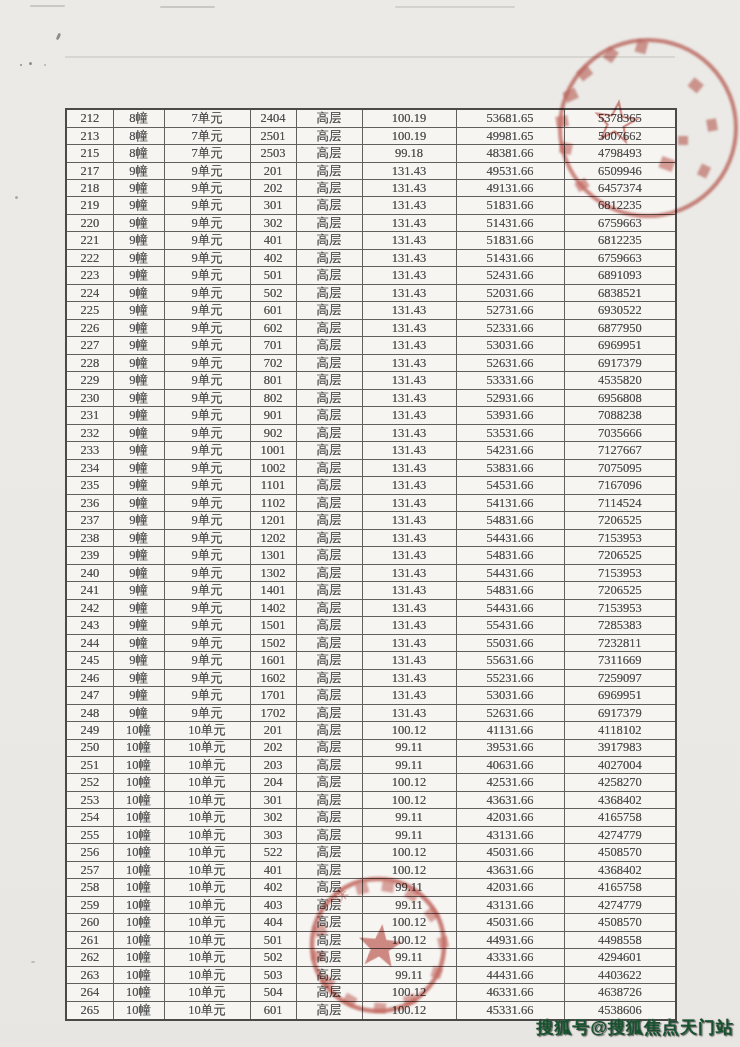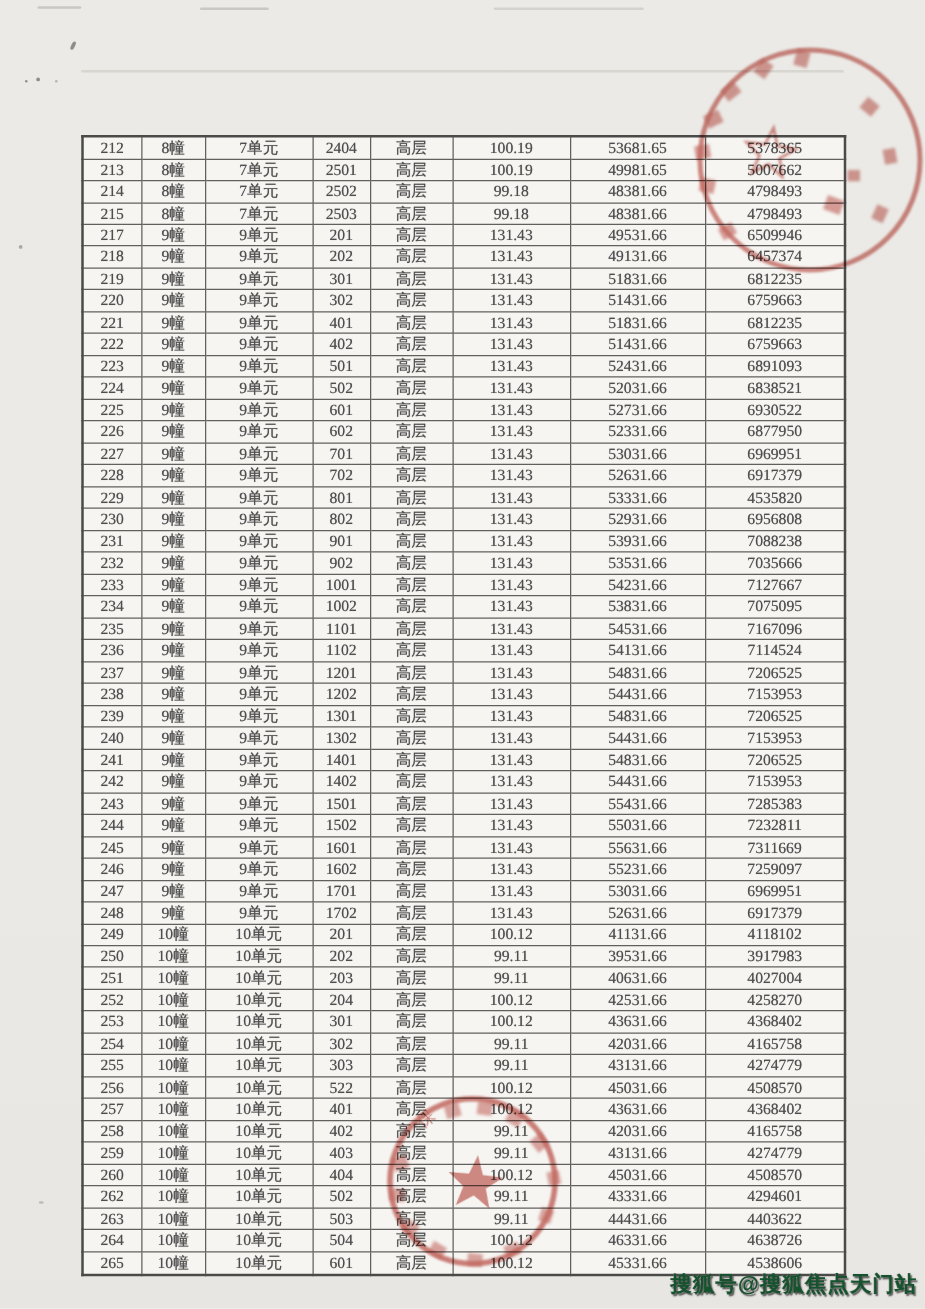--- a/index.html
+++ b/index.html
@@ -83,30 +83,20 @@
           <td>213</td>
           <td>8幢</td>
           <td>7单元</td>
           <td>2501</td>
           <td>高层</td>
           <td>100.19</td>
           <td>49981.65</td>
           <td>5007662</td>
         </tr>
         <tr>
-          <td>214</td>
-          <td>8幢</td>
-          <td>7单元</td>
-          <td>2502</td>
-          <td>高层</td>
-          <td>99.18</td>
-          <td>48381.66</td>
-          <td>4798493</td>
-        </tr>
-        <tr>
           <td>215</td>
           <td>8幢</td>
           <td>7单元</td>
           <td>2503</td>
           <td>高层</td>
           <td>99.18</td>
           <td>48381.66</td>
           <td>4798493</td>
         </tr>
         <tr>
@@ -541,20 +531,30 @@
         </tr>
         <tr>
           <td>260</td>
           <td>10幢</td>
           <td>10单元</td>
           <td>404</td>
           <td>高层</td>
           <td>100.12</td>
           <td>45031.66</td>
           <td>4508570</td>
+        </tr>
+        <tr>
+          <td>261</td>
+          <td>10幢</td>
+          <td>10单元</td>
+          <td>501</td>
+          <td>高层</td>
+          <td>100.12</td>
+          <td>44931.66</td>
+          <td>4498558</td>
         </tr>
         <tr>
           <td>262</td>
           <td>10幢</td>
           <td>10单元</td>
           <td>502</td>
           <td>高层</td>
           <td>99.11</td>
           <td>43331.66</td>
           <td>4294601</td>

